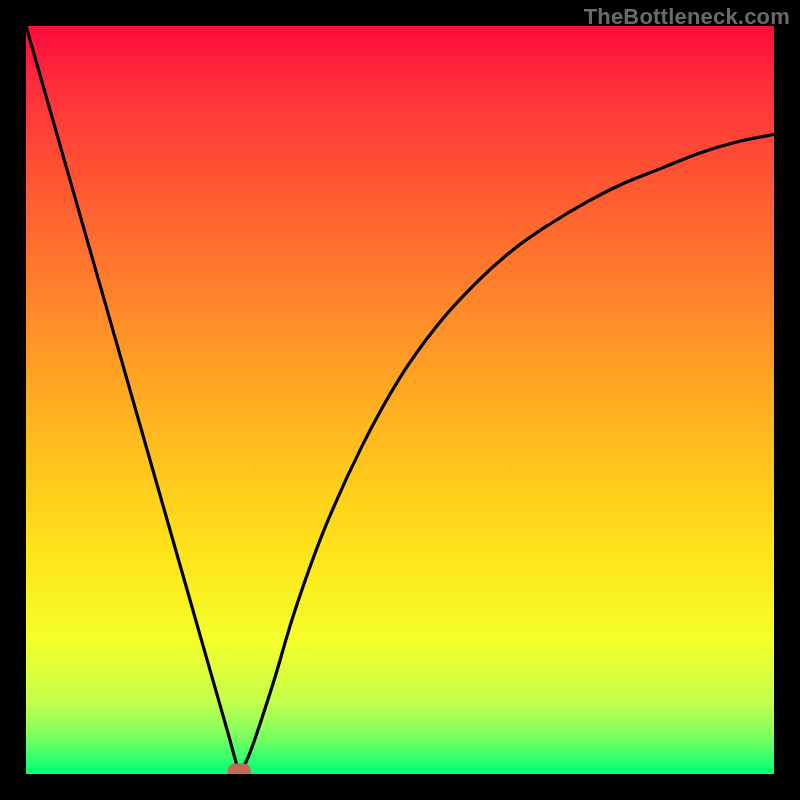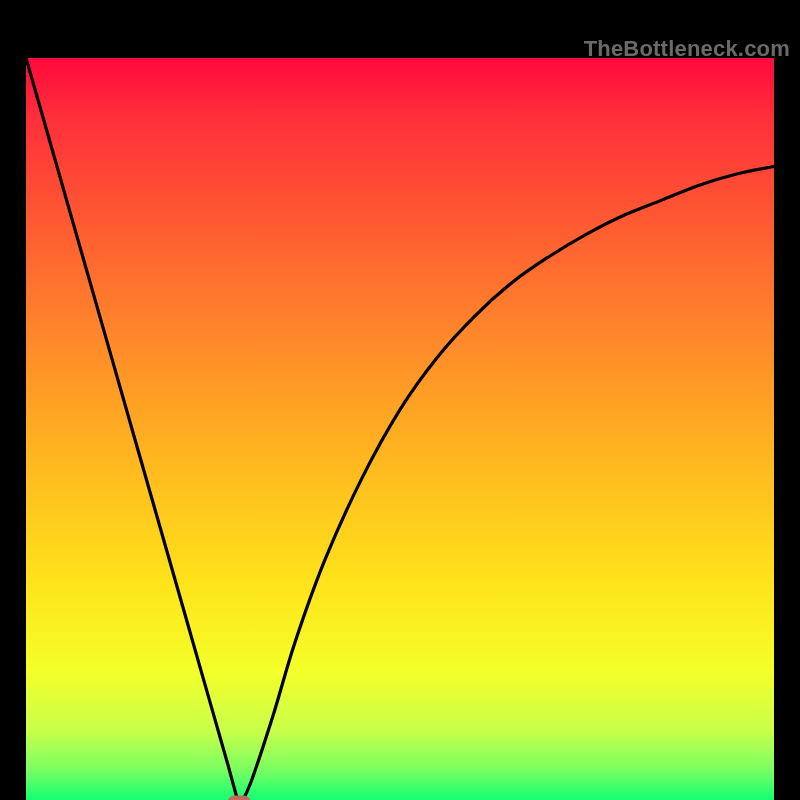--- a/index.html
+++ b/index.html
@@ -9,21 +9,20 @@
     height: 800px;
     overflow: hidden;
     background: #000;
     font-family: Arial, Helvetica, sans-serif;
   }
   .frame {
     position: relative;
     width: 800px;
     height: 736px;
     background: #000;
-    margin-top: 32px;
   }
   .plot-area {
     position: absolute;
     left: 26px;
     top: 26px;
     width: 748px;
     height: 748px;
     
     background: linear-gradient(
       to bottom,

